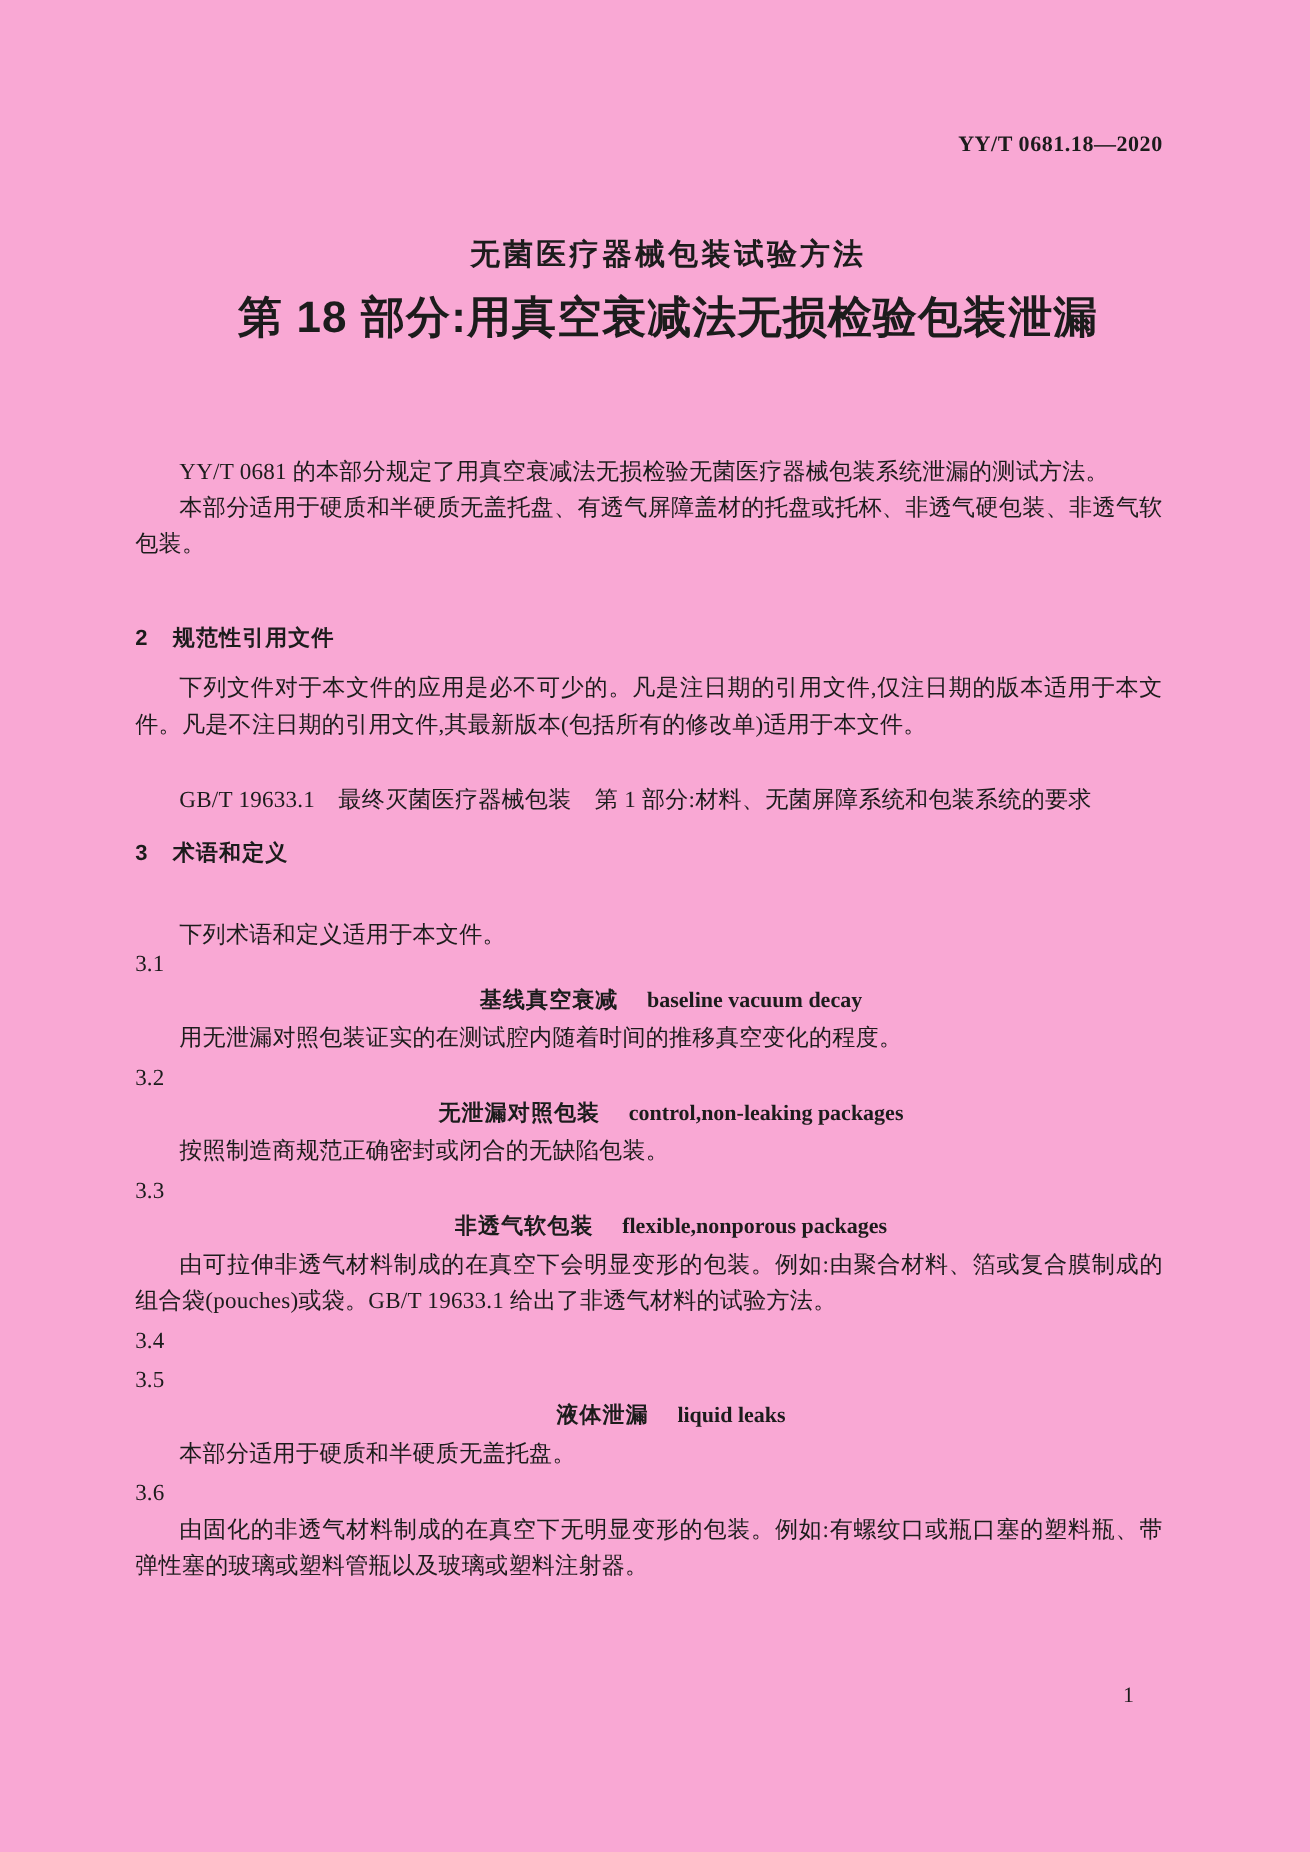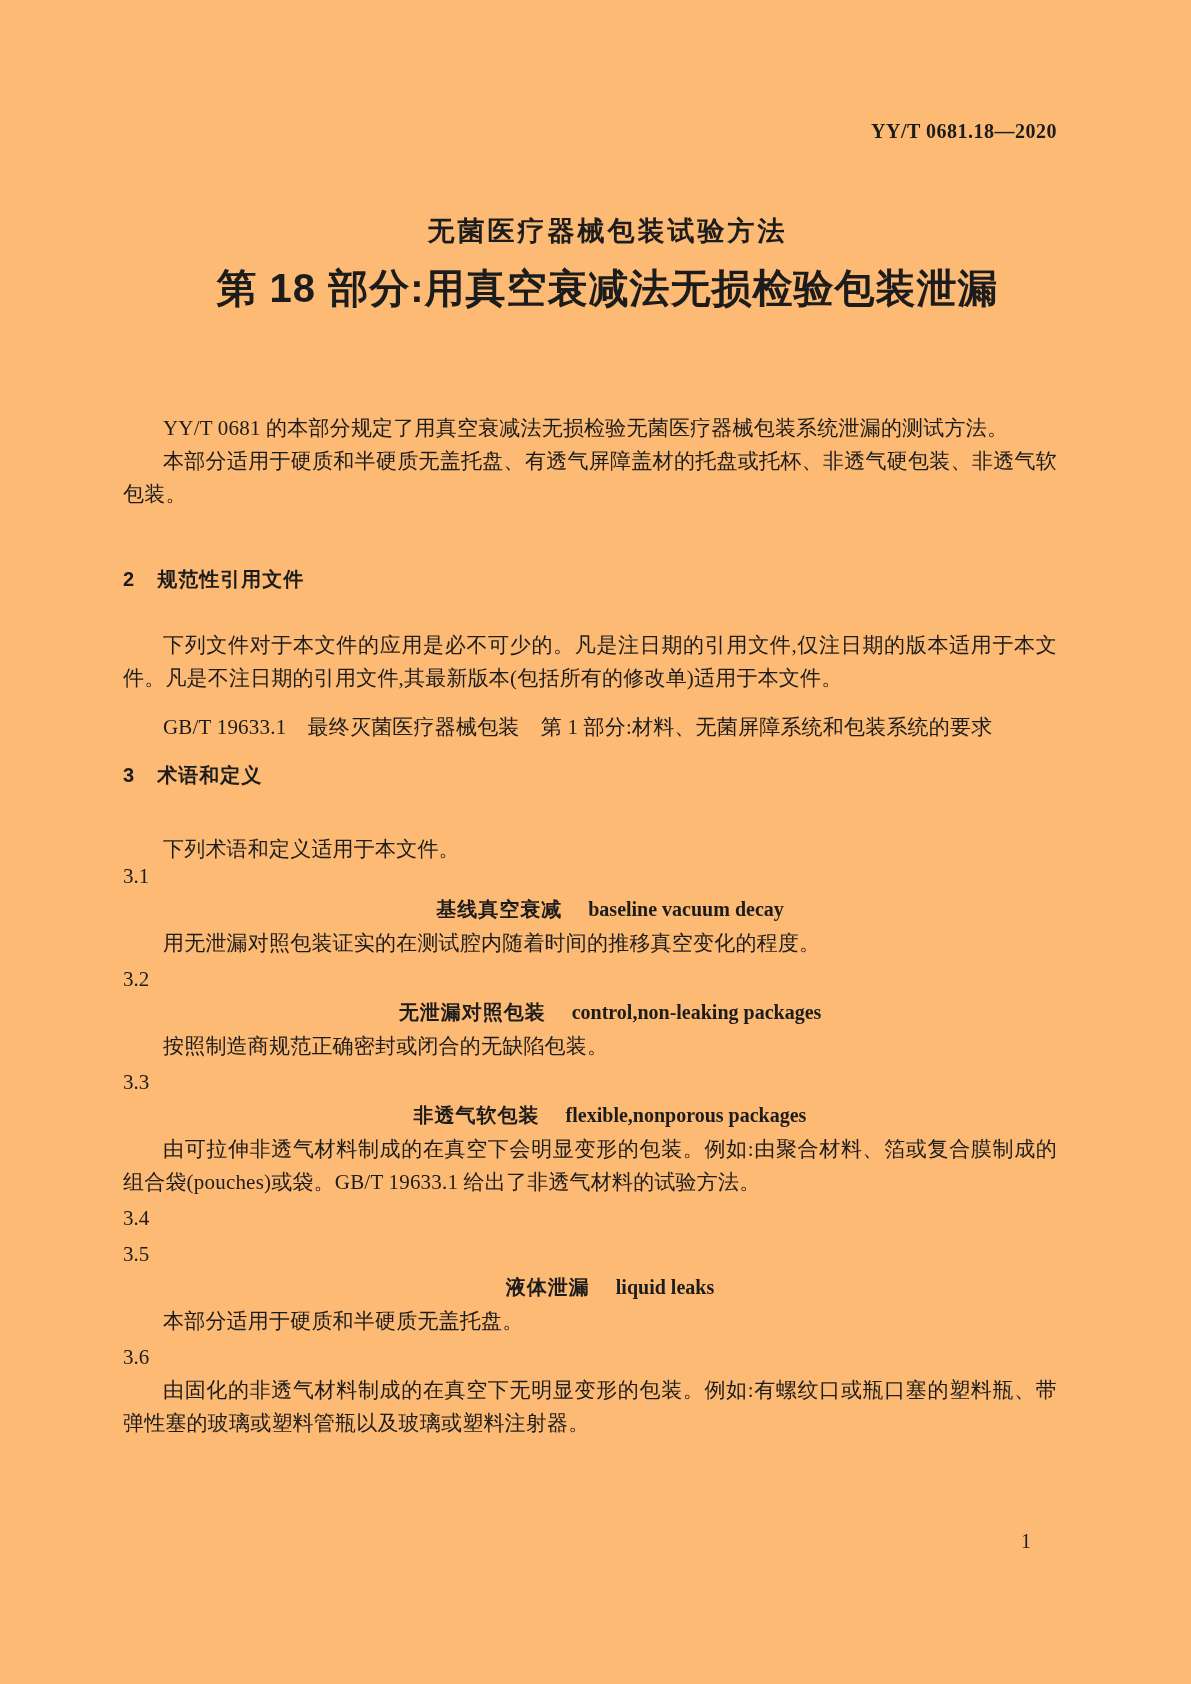--- a/index.html
+++ b/index.html
@@ -1,19 +1,19 @@
 <!DOCTYPE html>
 <html lang="zh"><head>
 <meta charset="utf-8">
 <style>
   html,body { margin:0; padding:0; background:#ffffff; }
   .page {
     position:relative;
     width:1191px; height:1684px;
-    background:#fdba74;
+    background:#f9a8d4;
     color:#1c1c1c;
     font-family:"Liberation Serif","DejaVu Serif",serif;
     overflow:hidden;
   }
   .abs { position:absolute; left:123px; right:134px; }
   .hei { font-family:"Liberation Sans","DejaVu Sans",sans-serif; font-weight:bold; }
 
   .header {
     position:absolute; top:120px; left:123px; right:134px;
     text-align:right;
@@ -56,21 +56,21 @@
     <div class="title-line1 hei">无菌医疗器械包装试验方法</div>
     <div class="title-line2 hei">第 18 部分:用真空衰减法无损检验包装泄漏</div>
   </div>
 
   <p class="abs para indent" style="top:391px">YY/T 0681 的本部分规定了用真空衰减法无损检验无菌医疗器械包装系统泄漏的测试方法。</p>
   <p class="abs para indent" style="top:424px">本部分适用于硬质和半硬质无盖托盘、有透气屏障盖材的托盘或托杯、非透气硬包装、非透气软包装。</p>
 
   <h2 class="abs sec-heading hei" style="top:566px">
     <span class="sec-num">2</span><span>规范性引用文件</span>
   </h2>
-  <p class="abs para indent" style="top:608px">下列文件对于本文件的应用是必不可少的。凡是注日期的引用文件,仅注日期的版本适用于本文件。凡是不注日期的引用文件,其最新版本(包括所有的修改单)适用于本文件。</p>
+  <p class="abs para indent" style="top:588px">下列文件对于本文件的应用是必不可少的。凡是注日期的引用文件,仅注日期的版本适用于本文件。凡是不注日期的引用文件,其最新版本(包括所有的修改单)适用于本文件。</p>
   <p class="abs para indent" style="top:690px">GB/T 19633.1　最终灭菌医疗器械包装　第 1 部分:材料、无菌屏障系统和包装系统的要求</p>
 
   <h2 class="abs sec-heading hei" style="top:762px">
     <span class="sec-num">3</span><span>术语和定义</span>
   </h2>
   <p class="abs para indent" style="top:812px">下列术语和定义适用于本文件。</p>
 
   <div class="abs terms" style="top:860px">
 
     <div class="term-block">

